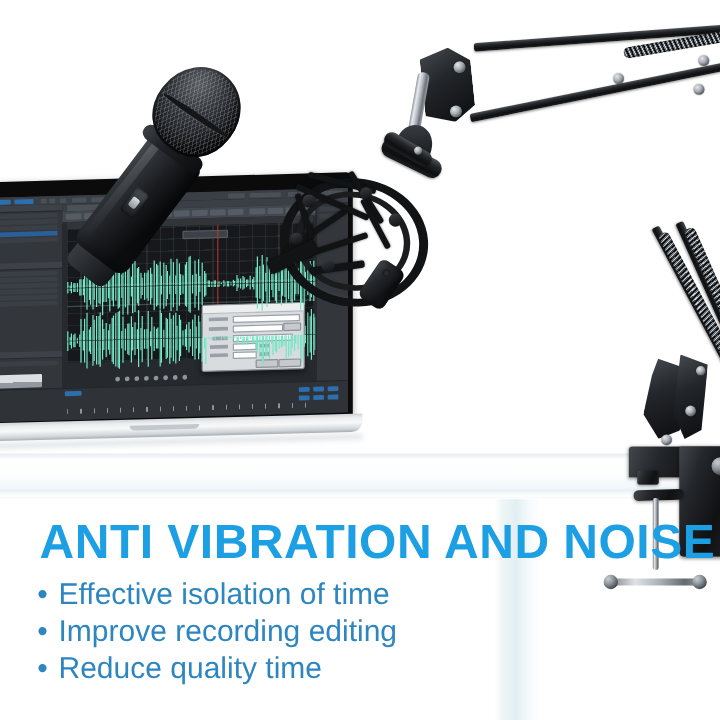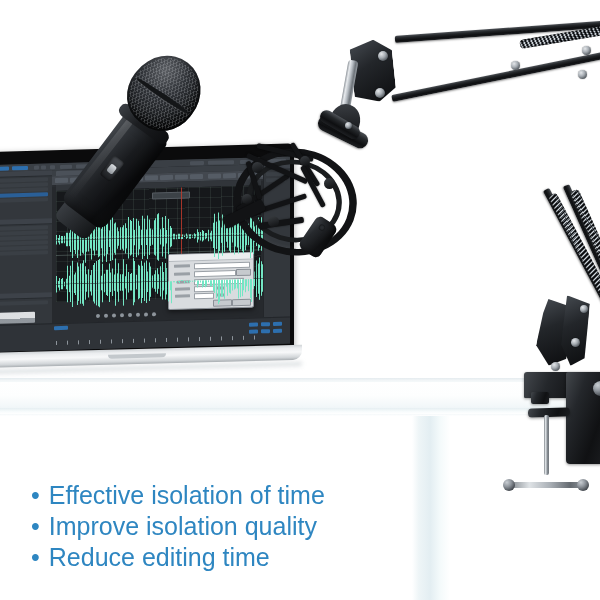--- a/index.html
+++ b/index.html
@@ -959,29 +959,30 @@
     <div class="clamp-screw" style="left:598px;top:386px;width:20px;height:6px;"></div>
     <div class="clamp-handle" style="left:593px;top:381px;width:15px;height:15px;"></div>
 
     <div class="clampbody" style="left:528px;top:408px;width:42px;height:9px;border-radius:4px;transform:rotate(-2deg);"></div>
     <div class="clamp-screw" style="left:544px;top:415px;width:5px;height:60px;border-radius:2px;"></div>
     <div class="clamp-screw" style="left:508px;top:482px;width:76px;height:6px;border-radius:3px;"></div>
     <div class="clamp-handle" style="left:503px;top:479px;width:12px;height:12px;"></div>
     <div class="clamp-handle" style="left:577px;top:479px;width:12px;height:12px;"></div>
   </div>
 
+  <div class="headline">ANTI VIBRATION AND NOISE</div>
 
   <div class="bullets">
     <div class="bullet">
       <span class="dot">•</span>
       <span>Effective isolation of time</span>
     </div>
     <div class="bullet">
       <span class="dot">•</span>
-      <span>Improve isolation quality</span>
+      <span>Improve recording editing</span>
     </div>
     <div class="bullet">
       <span class="dot">•</span>
-      <span>Reduce editing time</span>
+      <span>Reduce quality time</span>
     </div>
   </div>
 
 </div>
 
 </body></html>

